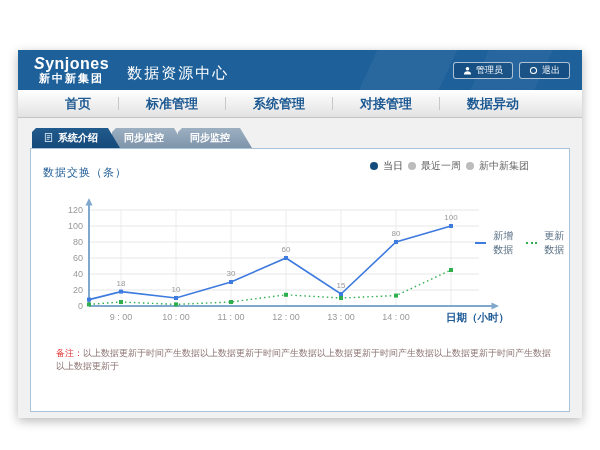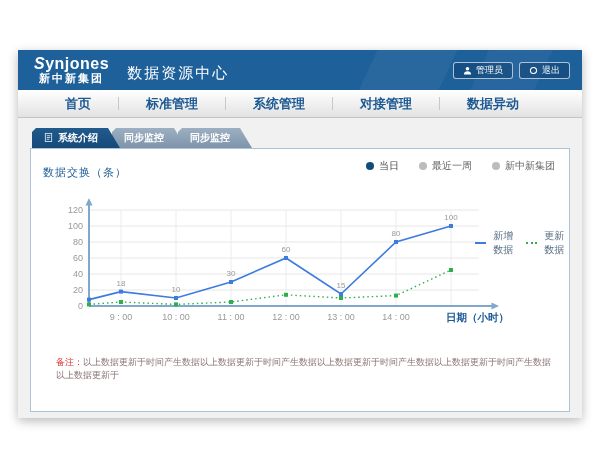--- a/index.html
+++ b/index.html
@@ -37,33 +37,33 @@
   .tab { height:20px; padding:0 22px 0 12px; display:flex; align-items:center; gap:5px;
     color:#fff; font-size:10px; font-weight:bold; cursor:pointer;
     clip-path:polygon(0 100%, 0 4px, 4px 0, calc(100% - 12px) 0, 100% 100%);
     background:linear-gradient(#9db0c2,#7e94aa); position:relative; }
   .tab + .tab { margin-left:-8px; }
   .tab.active { background:linear-gradient(#215a8c,#154a7a); z-index:3; }
   .tab:nth-child(2){ z-index:2; } .tab:nth-child(3){ z-index:1; }
 
   .panel { width:540px; height:264px; background:#fff; border:1px solid #a9c3da; position:relative; }
 
-  .filters { position:absolute; top:10px; right:14px; display:flex; gap:20px; }
+  .filters { position:absolute; top:10px; right:40px; display:flex; gap:5px; }
   .range-option { display:flex; align-items:center; gap:5px; font-size:10px; color:#666; cursor:pointer; }
   .dot { width:8px; height:8px; border-radius:50%; background:#bcbcbc; }
   .range-option.selected .dot { background:#134b7d; }
   .range-option.selected { color:#444; }
 
   .ylabel { position:absolute; top:16px; left:12px; font-size:11px; color:#1d5a96; letter-spacing:1px; }
   .chart-wrap { position:absolute; top:42px; left:28px; }
   .legend { position:absolute; top:80px; right:18px; width:76px; display:flex; flex-direction:row; gap:12px; }
   .legend-item { display:flex; align-items:center; gap:7px; font-size:10px; color:#5a7186; cursor:pointer; }
   .legend-swatch { width:22px; height:0; }
 
-  .note { position:absolute; top:207px; left:25px; right:14px; font-size:9px; color:#8d7474; }
+  .note { position:absolute; top:198px; left:25px; right:14px; font-size:9px; color:#8d7474; }
   .note-label { color:#e03030; }
 </style>
 </head>
 <body>
 
 <div class="page">
   <div class="window">
 
     <div class="hd">
       <div class="logo">

